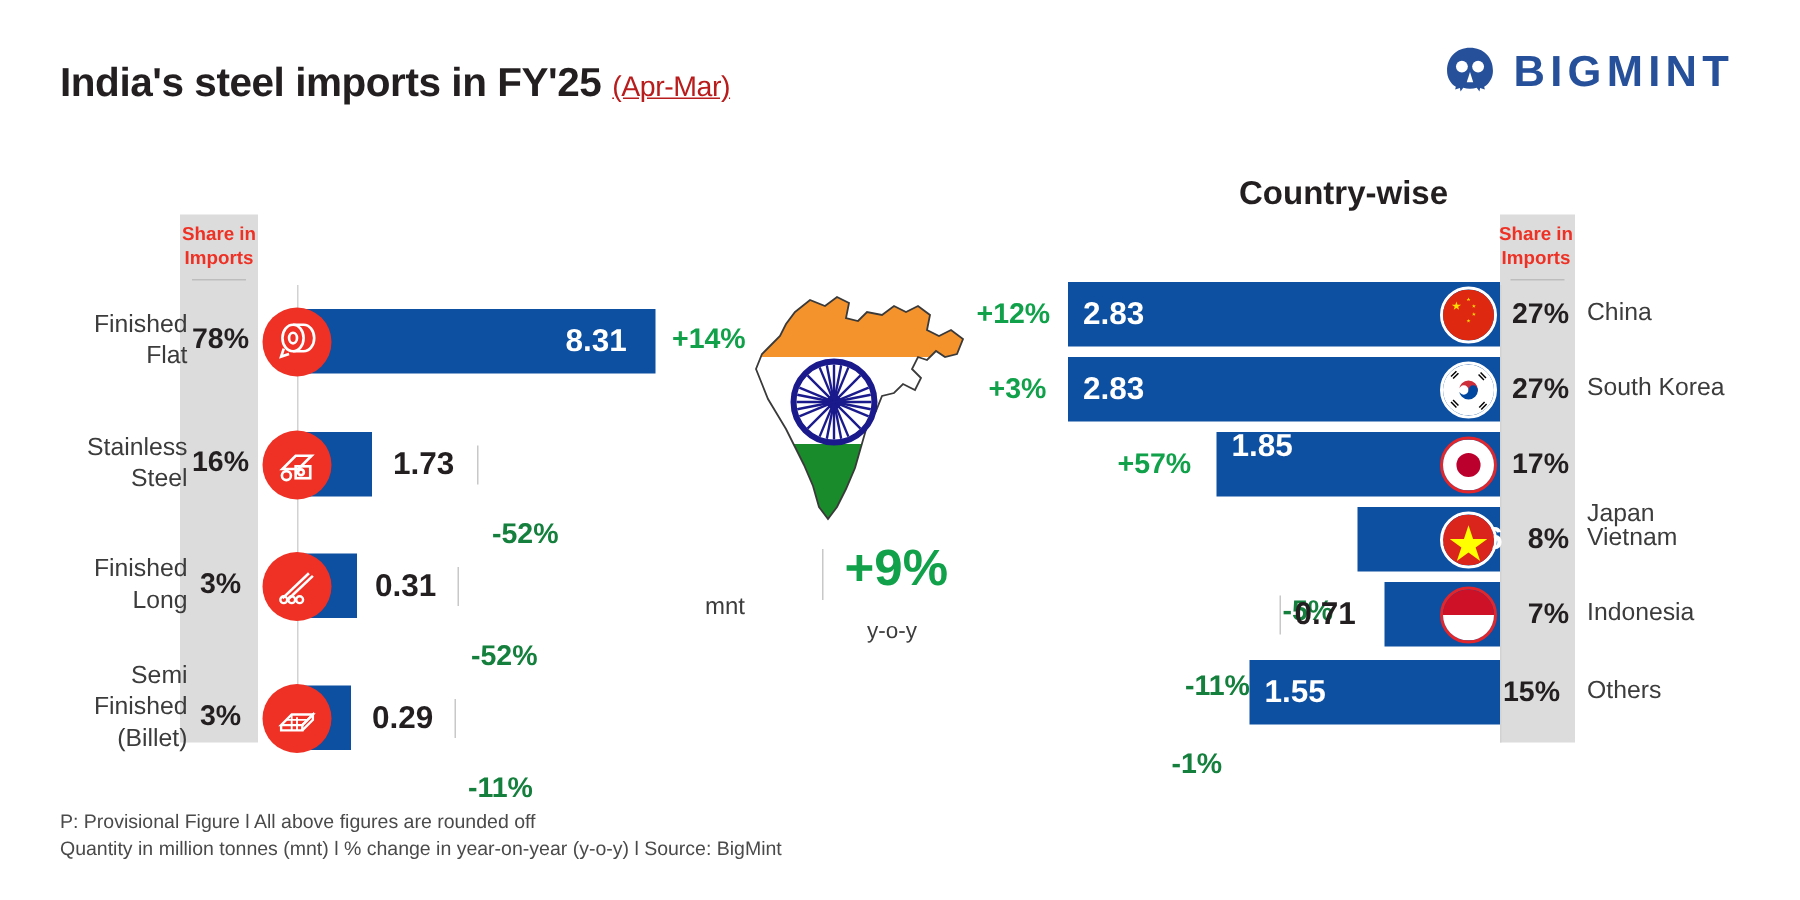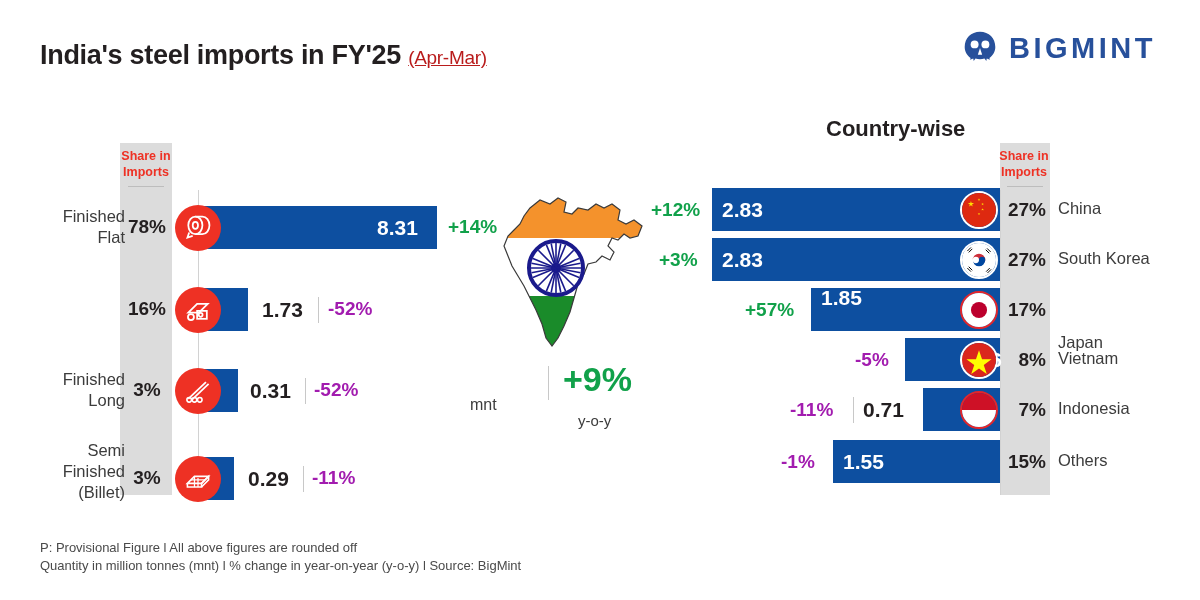--- a/index.html
+++ b/index.html
@@ -42,21 +42,21 @@
   #baseline-right{left:1000px;top:190px;height:305px;}
   .cat-label{position:absolute;text-align:right;font-size:16.5px;color:#3c3c3c;
              line-height:21px;right:1070px;}
   .pct-share{position:absolute;font-size:19px;font-weight:bold;color:#231f20;}
 
   .bar{position:absolute;background:#0d4fa0;height:43px;}
   .bar-value-in{position:absolute;color:#ffffff;font-size:21px;font-weight:bold;}
   .bar-value-out{position:absolute;color:#231f20;font-size:21px;font-weight:bold;}
   .chg{position:absolute;font-size:19px;font-weight:bold;}
   .chg.up{color:#11a14a;}
-  .chg.down{color:#a21caf;}
+  .chg.down{color:#15803d;margin-top:48px;}
   .divider{position:absolute;width:1px;background:#c8c8c8;height:26px;}
 
   .icon-circle{position:absolute;width:46px;height:46px;border-radius:50%;
                background:#ee3124;display:flex;align-items:center;justify-content:center;}
   .flag-circle{position:absolute;width:38px;height:38px;border-radius:50%;
                overflow:hidden;border:2px solid #ffffff;box-sizing:border-box;}
 
   
   #india-map{position:absolute;left:492px;top:180px;width:160px;height:175px;}
   .total-num{position:absolute;left:443px;top:362px;font-size:38px;font-weight:bold;color:#231f20;}
@@ -124,20 +124,24 @@
   <div class="icon-circle" style="left:175px;top:205px;">
     <svg viewBox="0 0 34 34" width="30" height="30">
       <ellipse cx="14" cy="14" rx="8" ry="10" fill="none" stroke="#fff" stroke-width="2"></ellipse>
       <ellipse cx="14" cy="14" rx="3" ry="4" fill="none" stroke="#fff" stroke-width="2"></ellipse>
       <path d="M14 4 H22 a8 10 0 0 1 0 20 H14" fill="none" stroke="#fff" stroke-width="2"></path>
       <path d="M7 22 l-2 6 l6 -2" fill="none" stroke="#fff" stroke-width="2"></path>
     </svg>
   </div>
   <div class="chg up" style="left:448px;top:216px;">+14%</div>
 
+  <div class="cat-label" style="top:288px;right:1075px;width:110px;">
+    <div>Stainless</div>
+    <div>Steel</div>
+  </div>
   <div class="pct-share" style="left:126px;top:298px;width:42px;text-align:center;">16%</div>
   <div class="bar" style="left:198px;top:288px;width:50px;"></div>
   <div class="icon-circle" style="left:175px;top:287px;">
     <svg viewBox="0 0 34 34" width="30" height="30">
       <path d="M6 20 L16 10 L28 10 L18 20 Z" fill="none" stroke="#fff" stroke-width="2"></path>
       <rect x="16" y="18" width="11" height="9" fill="none" stroke="#fff" stroke-width="2"></rect>
       <circle cx="9" cy="25" r="3.4" fill="none" stroke="#fff" stroke-width="2"></circle>
       <circle cx="20" cy="22.5" r="2.2" fill="none" stroke="#fff" stroke-width="2"></circle>
     </svg>
   </div>
@@ -305,19 +309,19 @@
       <rect width="38" height="19" fill="#ce1126"></rect>
       <rect y="19" width="38" height="19" fill="#ffffff"></rect>
     </svg>
   </div>
   <div class="pct-share" style="left:1002px;top:399px;width:44px;text-align:right;">7%</div>
   <div style="position:absolute;left:1058px;top:399px;font-size:16.5px;color:#3c3c3c;">Indonesia</div>
 
   <div class="bar" style="left:833px;top:440px;width:167px;"></div>
   <div class="bar-value-in" style="left:843px;top:450px;">1.55</div>
   <div class="chg down" style="left:781px;top:451px;">-1%</div>
-  <div class="pct-share" style="left:1002px;top:451px;width:44px;text-align:right;">15%</div>
+  <div class="pct-share" style="left:1002px;top:451px;width:44px;text-align:left;">15%</div>
   <div style="position:absolute;left:1058px;top:451px;font-size:16.5px;color:#3c3c3c;">Others</div>
 
   <div class="footer" id="footer-2">Quantity in million tonnes (mnt)  l  % change in year-on-year (y-o-y)  l  Source: BigMint</div>
   <div class="footer" id="footer-1">P: Provisional Figure  l   All above figures are rounded off</div>
 
 </div>
 
 </body></html>

